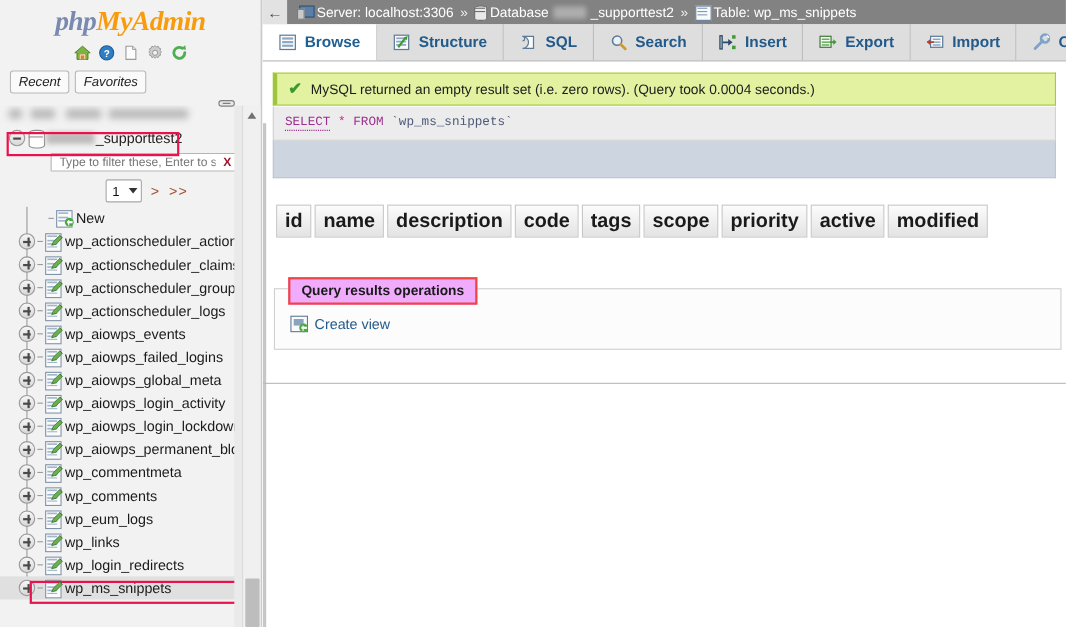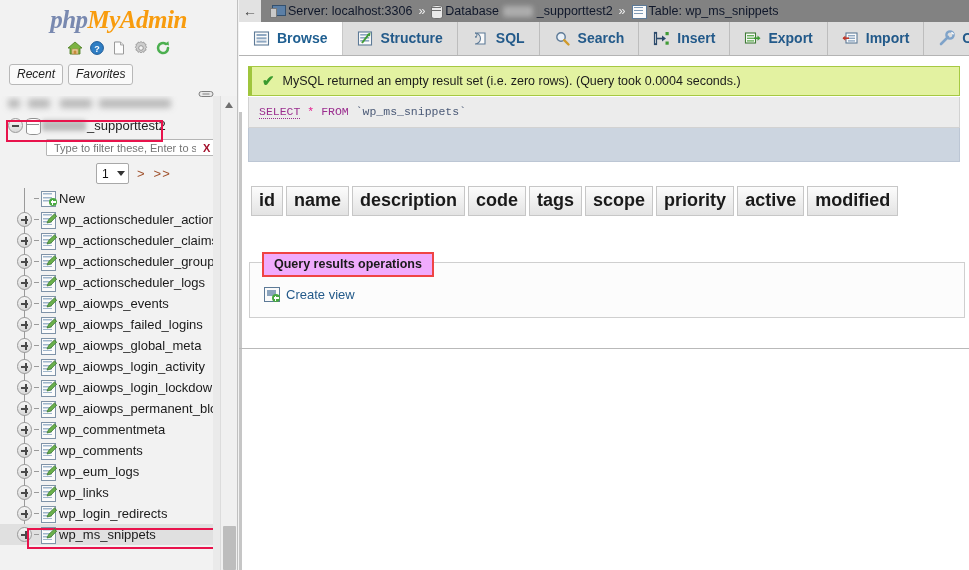--- a/index.html
+++ b/index.html
@@ -212,21 +212,21 @@
     color: #fff; font-size: 12.5px;
     padding-left: 0px;
   }
   .backbtn {
     width: 22px; height: 22px; background: #e2e2e2;
     display: flex; align-items: center; justify-content: center;
     color: #444; font-size: 14px; cursor: pointer; flex: none;
   }
   .bc { display: flex; align-items: center; gap: 4px; padding-left: 9px; white-space: nowrap;}
   .bc .sep { color: #efefef; margin: 0 2px; }
-  .bc .lbl { color: #0f172a; }
+  .bc .lbl { color: #ffffff; }
   .bc .redact {
     display:inline-block; width:30px; height:11px;
     background:#adadad; border-radius:2px;
     filter: blur(2.4px); vertical-align:-1px;
   }
   .srv-ic { width: 14px; height: 12px; position: relative; flex:none; }
   .srv-ic::before{content:"";position:absolute;left:2px;top:0;width:12px;height:9px;background:#5b7fa6;border:1px solid #33506e;}
   .srv-ic::after{content:"";position:absolute;left:0px;top:3px;width:5px;height:8px;background:#c9c9c9;border:1px solid #7a7a7a;}
   .dbm-ic { width: 10px; height: 12px; position: relative; flex:none; }
   .dbm-ic::before{content:"";position:absolute;left:0;top:0;width:10px;height:12px;background:#e9e9e9;border:1px solid #6e6e6e;border-radius:5px/2.5px;}
@@ -413,21 +413,21 @@
         <span class="pgsel">
           <span>1</span>
           <span class="caret"></span>
         </span>
         <span class="pglinks">&gt;</span>
         <span class="pglinks">&gt;&gt;</span>
       </div>
 
       <div class="tree-list" id="tree-list">
         <div class="tline" style="top:0;height:340px;"></div>
-      <div class="trow" style="padding-left: 34px;">
+      <div class="trow" style="padding-left: 44px;">
             <span class="dash"></span>
             <span class="newicon">
               <span class="plusbadge"></span>
             </span>
             <span class="tname">New</span>
           </div>
           <div class="trow">
             <span class="exp plus"></span>
             <span class="dash"></span>
             <span class="tblicon">

